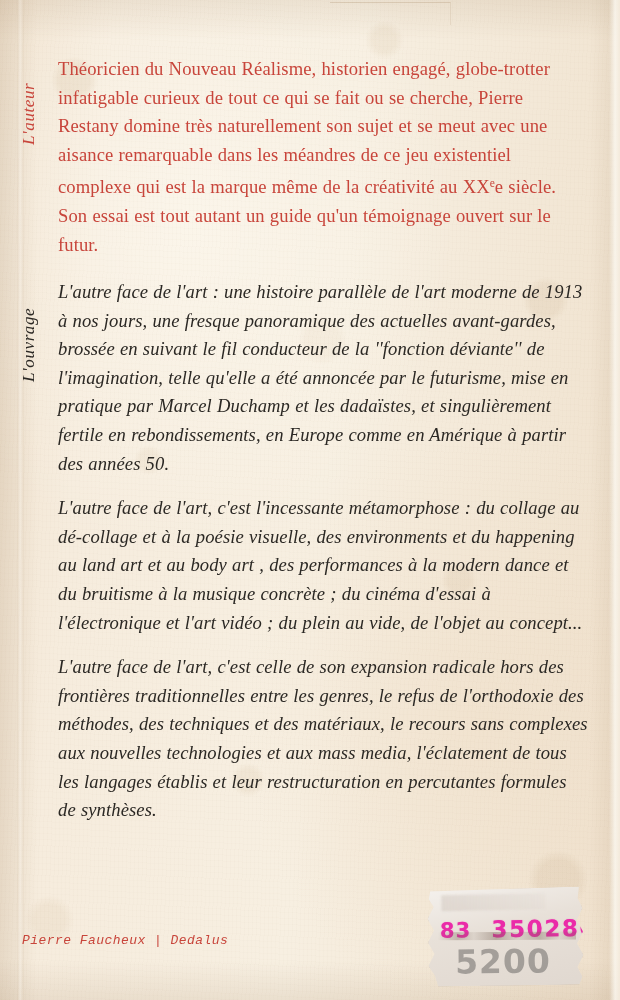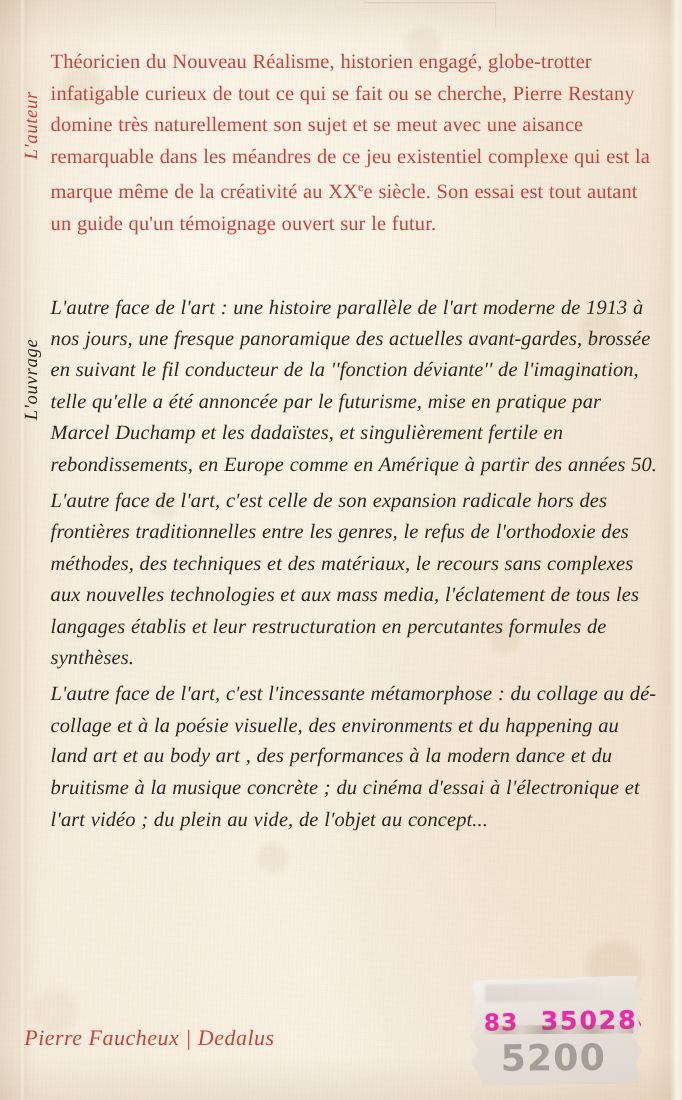--- a/index.html
+++ b/index.html
@@ -80,21 +80,21 @@
   }
 
   
   .block {
     position: absolute;
     left: 42px;
     width: 562px;
   }
 
   .para {
-    margin: 4px;
+    margin: 16px;
     font-size: 18.6px;
     line-height: 28.6px;
     letter-spacing: 0.1px;
     word-spacing: 0.4px;
   }
   .para + .para { margin-top: 0; }
 
   
   #block-author {
     top: 39px;
@@ -137,23 +137,23 @@
     font-size: 0.62em;
     vertical-align: 0.55em;
     letter-spacing: 0;
   }
 
   
   #credit {
     position: absolute;
     left: 22px;
     top: 933px;
-    font-family: Liberation Serif, serif;
+    font-family: Liberation Mono, monospace;
     font-style: italic;
-    font-size: 20px;
+    font-size: 13px;
     letter-spacing: 0.45px;
     color: #c8453b;
     white-space: nowrap;
   }
 
   
   #sticker {
     position: absolute;
     left: 428px;
     top: 888px;
@@ -251,22 +251,22 @@
   <div class="side-label" id="label-auteur">L'auteur</div>
 
   <div class="block" id="block-author">
     <p class="para"><span>Théoricien du Nouveau Réalisme, historien engagé, globe-trotter infatigable curieux de tout ce qui se fait ou se cherche, Pierre Restany domine très naturellement son sujet et se meut avec une aisance remarquable dans les méandres de ce jeu existentiel complexe qui est la marque même de la créativité au XX</span><sup class="ord">e</sup><span>e siècle. Son essai est tout autant un guide qu'un témoignage ouvert sur le futur.</span></p>
   </div>
 
   <div class="side-label" id="label-ouvrage">L'ouvrage</div>
 
   <div class="block" id="block-work">
     <p class="para">L'autre face de l'art : une histoire parallèle de l'art moderne de 1913 à nos jours, une fresque panoramique des actuelles avant-gardes, brossée en suivant le fil conducteur de la ''fonction déviante'' de l'imagination, telle qu'elle a été annoncée par le futurisme, mise en pratique par Marcel Duchamp et les dadaïstes, et singulièrement fertile en rebondissements, en Europe comme en Amérique à partir des années 50.</p>
+    <p class="para">L'autre face de l'art, c'est l'incessante métamorphose : du collage au dé-collage et à la poésie visuelle, des environments et du happening au land art et au body art , des performances à la modern dance et du bruitisme à la musique concrète ; du cinéma d'essai à l'électronique et l'art vidéo ; du plein au vide, de l'objet au concept...</p>
     <p class="para">L'autre face de l'art, c'est celle de son expansion radicale hors des frontières traditionnelles entre les genres, le refus de l'orthodoxie des méthodes, des techniques et des matériaux, le recours sans complexes aux nouvelles technologies et aux mass media, l'éclatement de tous les langages établis et leur restructuration en percutantes formules de synthèses.</p>
-    <p class="para">L'autre face de l'art, c'est l'incessante métamorphose : du collage au dé-collage et à la poésie visuelle, des environments et du happening au land art et au body art , des performances à la modern dance et du bruitisme à la musique concrète ; du cinéma d'essai à l'électronique et l'art vidéo ; du plein au vide, de l'objet au concept...</p>
   </div>
 
   <div id="credit">Pierre Faucheux | Dedalus</div>
 
   <div id="sticker">
     <div class="smudge"></div>
     <div class="sticker-code">
       <span class="prefix">83</span>
       <span class="serial">350280</span>
     </div>

